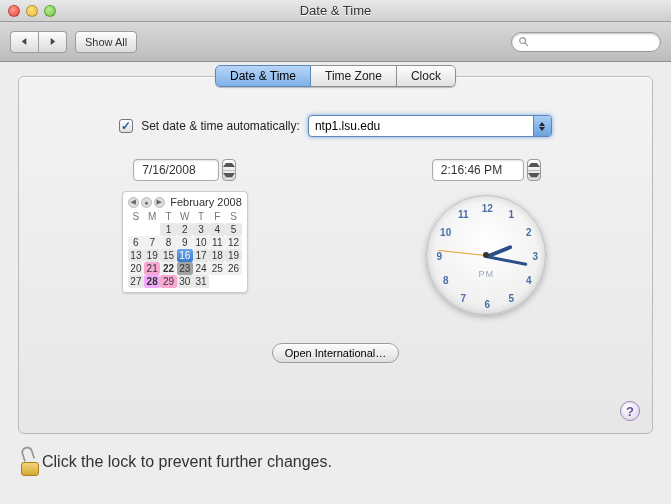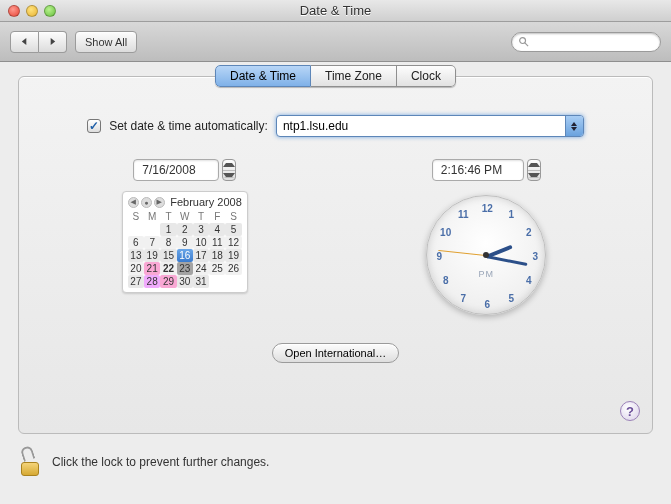--- a/index.html
+++ b/index.html
@@ -32,21 +32,21 @@
   .tabs { position:absolute; top:-12px; left:0; right:0; display:flex; justify-content:center; }
   .tabgroup { display:flex; border-radius:5px; overflow:hidden; box-shadow:0 1px 1px rgba(0,0,0,0.25); }
   .tab { font-size:12px; padding:3px 14px; background:linear-gradient(#fdfdfd,#e2e2e2); border:1px solid #8f8f8f; border-left:none; color:#222;}
   .tab:first-child { border-left:1px solid #8f8f8f; border-top-left-radius:5px; border-bottom-left-radius:5px;}
   .tab:last-child { border-top-right-radius:5px; border-bottom-right-radius:5px;}
   .tab.active { background:linear-gradient(#b8d6f7,#7fb1e8); border-color:#5d86b8; color:#000;}
 
   .auto-row { display:flex; align-items:center; justify-content:center; gap:8px; margin:12px 0 22px 0; }
   .checkbox { width:14px; height:14px; border:1px solid #777; border-radius:3px; background:linear-gradient(#fff,#ddd); display:flex; align-items:center; justify-content:center; color:#1f5fa8; font-size:12px; font-weight:bold;}
   .auto-label { font-size:12px; color:#222; }
-  .combo { width:308px; height:22px; border:1px solid #5d86b8; border-radius:4px; background:#fff; display:flex; align-items:center; padding:0 6px; box-shadow:0 0 4px rgba(90,150,220,0.8); position:relative; font-size:12px;}
+  .combo { width:244px; height:22px; border:1px solid #5d86b8; border-radius:4px; background:#fff; display:flex; align-items:center; padding:0 6px; box-shadow:0 0 4px rgba(90,150,220,0.8); position:relative; font-size:12px;}
   .combo .cap { position:absolute; right:0; top:0; bottom:0; width:18px; background:linear-gradient(#a8cdf4,#6aa2de); border-left:1px solid #5d86b8; border-top-right-radius:3px; border-bottom-right-radius:3px; display:flex; flex-direction:column; align-items:center; justify-content:center; gap:1px;}
   .tri { width:0; height:0; border-left:3px solid transparent; border-right:3px solid transparent;}
   .tri.up { border-bottom:4px solid #223;}
   .tri.dn { border-top:4px solid #223;}
 
   .cols { display:flex; padding:0 30px; gap:30px; }
   .col { flex:1; display:flex; flex-direction:column; align-items:center; gap:10px; }
 
   .stepper-field { display:flex; align-items:center; gap:3px; }
   .field { height:22px; border:1px solid #aaa; border-radius:4px; background:#fff; font-size:12px; display:flex; align-items:center; padding:0 8px; box-shadow:inset 0 1px 2px rgba(0,0,0,0.12); color:#333;}
@@ -76,21 +76,21 @@
   .hand { position:absolute; left:50%; top:50%; transform-origin:0 50%; height:2px; background:#2b4f89; border-radius:2px;}
   .hand.hour { width:28px; height:4px; background:#2b4f89; }
   .hand.min  { width:42px; height:3px; background:#2b4f89; }
   .hand.sec  { width:48px; height:1px; background:#e0a030; }
 
   .footer-row { display:flex; align-items:center; justify-content:center; gap:10px; margin-top:28px; padding:0 20px;}
   .footer-text { font-size:11px; color:#333; }
   .pillbtn { height:20px; border:1px solid #9b9b9b; border-radius:10px; background:linear-gradient(#fdfdfd,#dedede); font-size:11px; padding:0 12px; display:flex; align-items:center; box-shadow:0 1px 0 #fff inset;}
   .help { position:absolute; right:12px; bottom:12px; width:20px; height:20px; border-radius:50%; border:1px solid #9b82b8; background:radial-gradient(circle at 40% 35%, #fff, #d9cfe8); color:#6b4f99; font-size:13px; font-weight:bold; display:flex; align-items:center; justify-content:center;}
 
-  .lock-row { display:flex; align-items:center; gap:10px; padding:6px 18px 0 18px; font-size:12px; color:#333;}
+  .lock-row { display:flex; align-items:center; padding:6px 18px 0 18px; font-size:16px; color:#333;}
   .lock-icon { width:24px; height:28px; position:relative; }
   .lock-icon .body { position:absolute; bottom:0; left:3px; width:18px; height:14px; background:linear-gradient(#f4d47a,#d6a933); border:1px solid #a9821f; border-radius:3px;}
   .lock-icon .shackle { position:absolute; top:0; left:6px; width:12px; height:14px; border:2px solid #999; border-bottom:none; border-radius:7px 7px 0 0; transform:rotate(-18deg); transform-origin:bottom left;}
 </style>
 </head>
 <body>
 
 <div class="titlebar">
   <div class="traffic">
     <div class="tl red"></div>
@@ -198,21 +198,21 @@
               <div class="day" style="background: rgb(232, 232, 232);">18</div>
               <div class="day" style="background: rgb(232, 232, 232);">19</div>
               <div class="day" style="background: rgb(241, 241, 241);">20</div>
               <div class="day" style="background: #f9a8d4;">21</div>
               <div class="day" style="background: rgb(241, 241, 241); font-weight: bold;">22</div>
               <div class="day" style="background: #a3a3a3; text-align: center;">23</div>
               <div class="day" style="background: rgb(241, 241, 241);">24</div>
               <div class="day" style="background: rgb(241, 241, 241);">25</div>
               <div class="day" style="background: rgb(241, 241, 241);">26</div>
               <div class="day" style="background: rgb(232, 232, 232);">27</div>
-              <div class="day" style="background: #f0abfc;">28</div>
+              <div class="day" style="background: #f0abfc; font-weight: bold;">28</div>
               <div class="day" style="background: #f9a8d4;">29</div>
               <div class="day" style="background: rgb(232, 232, 232);">30</div>
               <div class="day" style="background: rgb(232, 232, 232);">31</div>
               <div class="day out"></div>
               <div class="day out"></div>
             </div>
         </div>
       </div>
 
       <div class="col">

